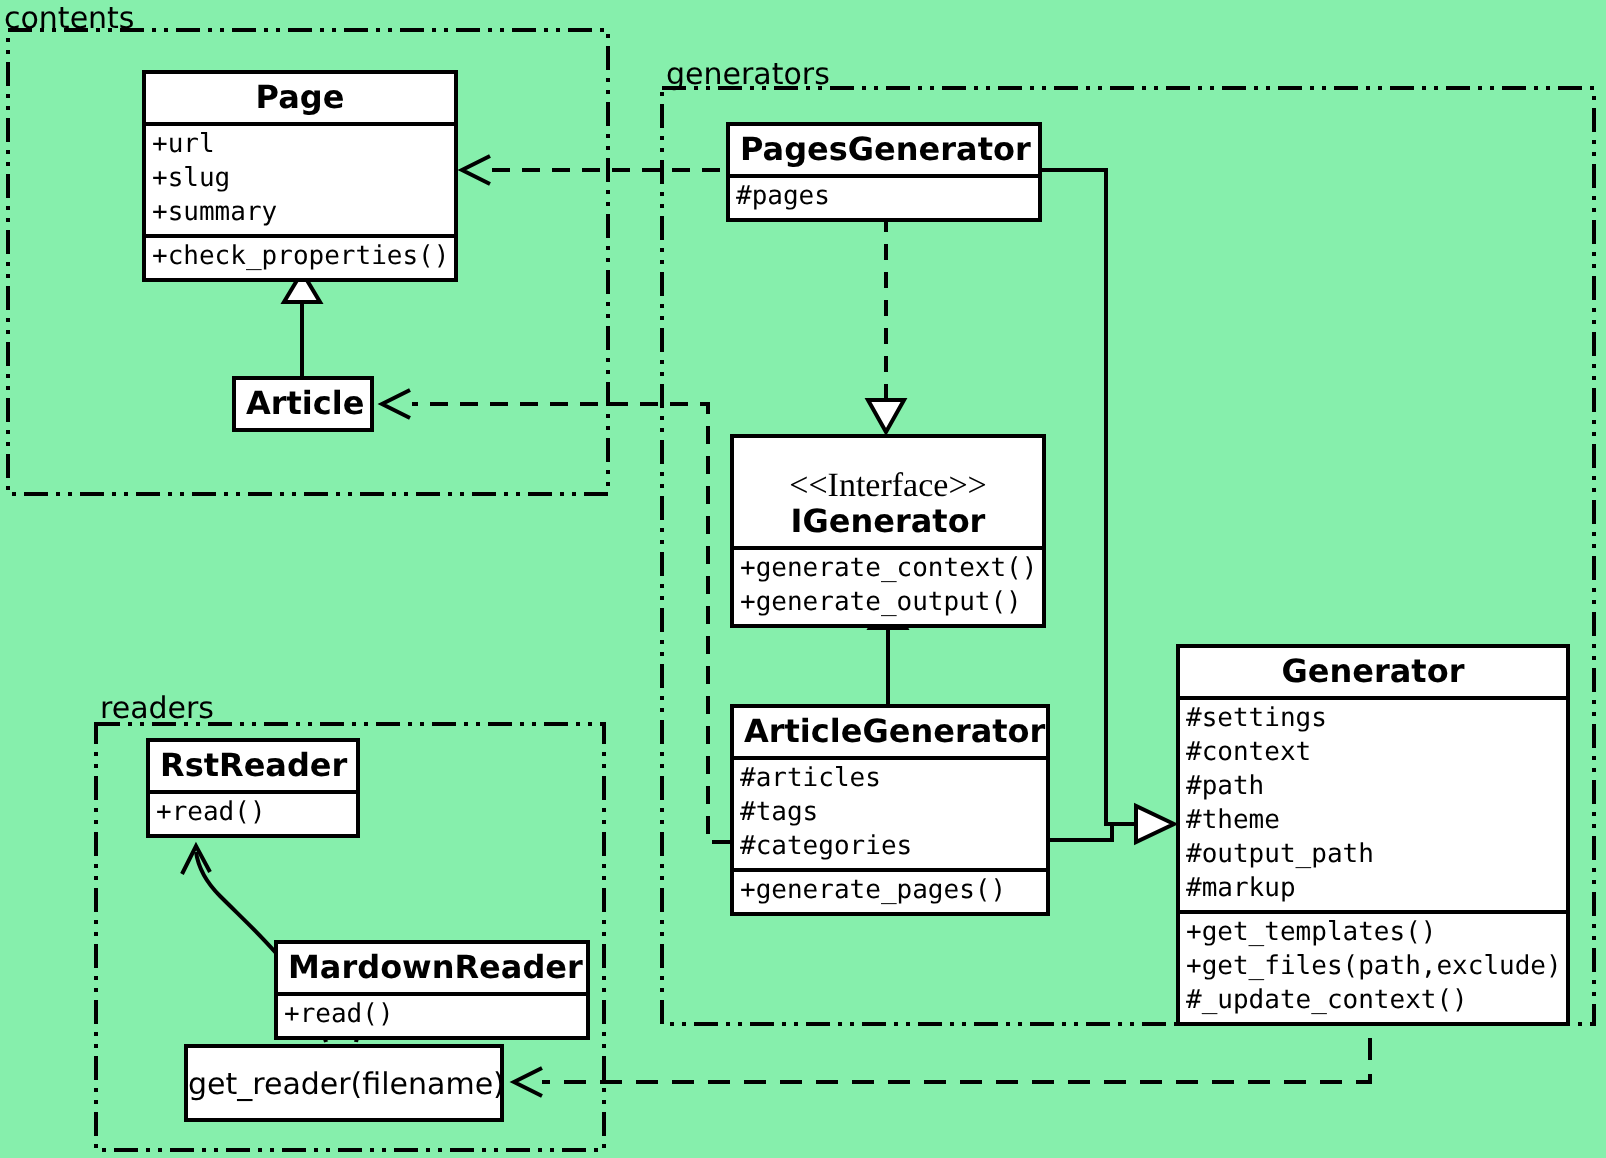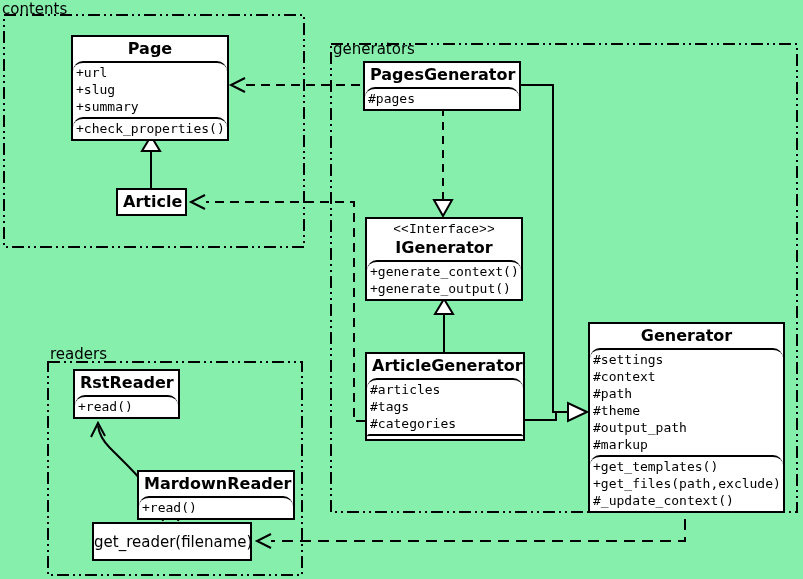--- a/index.html
+++ b/index.html
@@ -20,25 +20,25 @@
     position:absolute; z-index:1; box-sizing:border-box;
     background:#ffffff; border:2px solid #000;
   }
   .cls-title {
     font-weight:bold; font-size:16px; line-height:20px;
     text-align:center; padding:2px 5px 2px;
     white-space:nowrap;
     border-radius:12px;
   }
   .stereotype {
-    font-family:Liberation Mono, monospace;
-    font-size:13px; line-height:16px; font-weight:normal;
-    text-align:center; padding-top:3px; white-space:nowrap;
+    font-family:Liberation Serif, serif;
+    font-size:17px; line-height:16px; font-weight:normal;
+    text-align:center; padding-top:16px; white-space:nowrap;
   }
-  .sec { border-top:2px solid #000; padding:1px 0 2px 3px;border-radius:10px; }
+  .sec { border-top:2px solid #000; padding:1px 0 2px 3px; }
   .mono-line {
     font-family:"DejaVu Sans Mono", monospace;
     font-size:13px; line-height:17px; white-space:pre;
   }
   .fn-box {
     position:absolute; z-index:1; box-sizing:border-box;
     background:#ffffff; border:2px solid #000;
     display:flex; align-items:center; justify-content:flex-start;
     font-size:15px; white-space:nowrap;
   }
@@ -95,21 +95,21 @@
       <polyline points="91,437 98,423 105,436" fill="none" stroke="#000" stroke-width="2"></polyline>
     </g>
 
     <g>
       <path d="M178,521 C180,509 193,506 206,499 C215,494 219,490 220,484" fill="none" stroke="#000" stroke-width="2"></path>
       <polyline points="213,496 220,482 227,496" fill="none" stroke="#000" stroke-width="2"></polyline>
     </g>
   </svg>
 
   <div class="pkg-label" style="left:2px; top:1px;">contents</div>
-  <div class="pkg-label" style="left:333px; top:41px;text-align:right;">generators</div>
+  <div class="pkg-label" style="left:333px; top:29px;text-align:right;">generators</div>
   <div class="pkg-label" style="left:50px; top:346px;">readers</div>
 
   <div class="cls" style="left:71px; top:35px; width:158px;">
     <div class="cls-title">Page</div>
     <div class="sec">
       <div class="mono-line">+url</div>
       <div class="mono-line">+slug</div>
       <div class="mono-line">+summary</div>
     </div>
     <div class="sec">
@@ -140,20 +140,21 @@
   </div>
 
   <div class="cls" style="left:365px; top:352px; width:160px;">
     <div class="cls-title">ArticleGenerator</div>
     <div class="sec">
       <div class="mono-line">#articles</div>
       <div class="mono-line">#tags</div>
       <div class="mono-line">#categories</div>
     </div>
     <div class="sec">
+      <div class="mono-line">+generate_pages()</div>
     </div>
   </div>
 
   <div class="cls" style="left:588px; top:322px; width:197px;">
     <div class="cls-title">Generator</div>
     <div class="sec">
       <div class="mono-line">#settings</div>
       <div class="mono-line">#context</div>
       <div class="mono-line">#path</div>
       <div class="mono-line">#theme</div>

